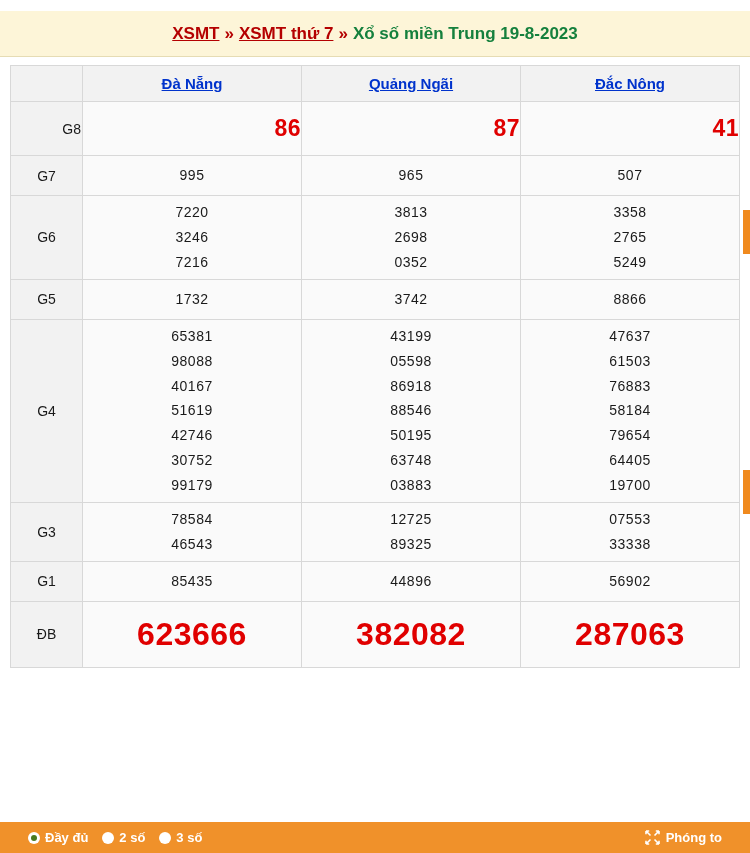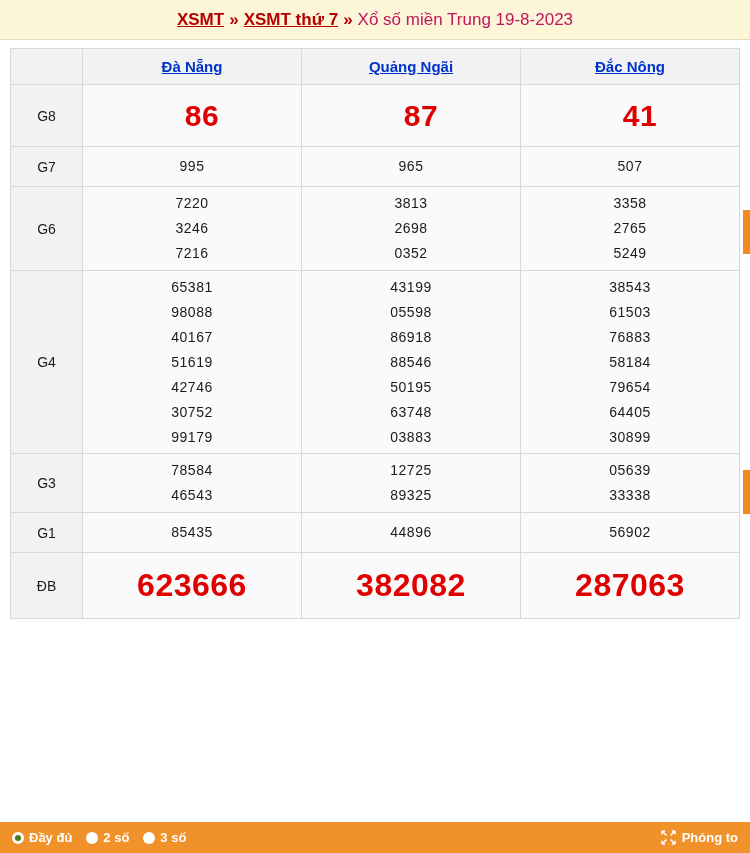--- a/index.html
+++ b/index.html
@@ -11,43 +11,44 @@
   #page {
     position: relative;
     width: 750px;
     height: 853px;
     background: #ffffff;
     overflow: hidden;
   }
 
   
   .breadcrumb {
-    height: 40px;
+    height: 46px;
     background: #fdf5d8;
     border-bottom: 1px solid #e6dcb4;
     display: flex;
     align-items: center;
     justify-content: center;
     font-size: 17px;
     color: #333;
     white-space: nowrap;
+    margin-top: 11px;
   }
   .breadcrumb a {
     color: #b40000;
     text-decoration: underline;
     font-weight: bold;
   }
   .breadcrumb .sep {
     color: #b40000;
     margin: 0 5px;
     font-weight: bold;
   }
   .breadcrumb .current {
-    color: #be185d;
-    font-weight: normal;
+    color: #15803d;
+    font-weight: bold;
   }
 
   
   .table-wrap {
     padding: 8px 10px 0 10px;
   }
   table.result {
     border-collapse: collapse;
     width: 730px;
     table-layout: fixed;
@@ -81,22 +82,22 @@
   }
   td.nums {
     background: #fafafa;
     font-size: 14px;
     line-height: 1.78;
     letter-spacing: 0.5px;
     padding: 4px 0;
   }
   td.nums .n { display: block; }
 
-  tr.g8 td.nums, tr.g8 td.label { height: 54px; }
-  tr.g8 td.nums { font-size: 30px; color: #e00000; font-weight: bold; padding-left: 20px; }
+  tr.g8 td.nums, tr.g8 td.label { height: 54px; text-align: right; }
+  tr.g8 td.nums { font-size: 23px; color: #e00000; font-weight: bold; padding-left: 20px; }
   tr.db td.nums { font-size: 32px; color: #e00000; font-weight: bold; }
   tr.db td.label, tr.db td.nums { height: 54px; }
 
   tr.single td.nums { height: 40px; }
 
   
   .edge {
     position: absolute;
     right: 0;
     width: 7px;
@@ -107,21 +108,21 @@
 
   
   .bottom-bar {
     position: absolute;
     left: 0; right: 0; bottom: 0;
     height: 31px;
     background: #f0912a;
     display: flex;
     align-items: center;
     justify-content: space-between;
-    padding: 0 12px;
+    padding: 0 28px;
     color: #ffffff;
     font-size: 13px;
     font-weight: bold;
   }
   .radios { display: flex; align-items: center; gap: 14px; }
   .radio { display: flex; align-items: center; gap: 5px; cursor: pointer; }
   .dot {
     width: 12px; height: 12px;
     border-radius: 50%;
     background: #ffffff;
@@ -219,20 +220,32 @@
             <span class="n">2698</span>
             <span class="n">0352</span>
           </td>
           <td class="nums">
             <span class="n">3358</span>
             <span class="n">2765</span>
             <span class="n">5249</span>
           </td>
         </tr>
 
+        <tr class="single">
+          <td class="label">G5</td>
+          <td class="nums">
+              <span class="n">1732</span>
+            </td>
+          <td class="nums">
+              <span class="n">3742</span>
+            </td>
+          <td class="nums">
+              <span class="n">8866</span>
+            </td>
+        </tr>
 
         <tr>
           <td class="label">G4</td>
           <td class="nums">
             <span class="n">65381</span>
             <span class="n">98088</span>
             <span class="n">40167</span>
             <span class="n">51619</span>
             <span class="n">42746</span>
             <span class="n">30752</span>
@@ -241,42 +254,42 @@
           <td class="nums">
             <span class="n">43199</span>
             <span class="n">05598</span>
             <span class="n">86918</span>
             <span class="n">88546</span>
             <span class="n">50195</span>
             <span class="n">63748</span>
             <span class="n">03883</span>
           </td>
           <td class="nums">
-            <span class="n">38543</span>
+            <span class="n">47637</span>
             <span class="n">61503</span>
             <span class="n">76883</span>
             <span class="n">58184</span>
             <span class="n">79654</span>
             <span class="n">64405</span>
-            <span class="n">30899</span>
+            <span class="n">19700</span>
           </td>
         </tr>
 
         <tr>
           <td class="label">G3</td>
           <td class="nums">
             <span class="n">78584</span>
             <span class="n">46543</span>
           </td>
           <td class="nums">
             <span class="n">12725</span>
             <span class="n">89325</span>
           </td>
           <td class="nums">
-            <span class="n">05639</span>
+            <span class="n">07553</span>
             <span class="n">33338</span>
           </td>
         </tr>
 
 
         <tr class="single">
           <td class="label">G1</td>
           <td class="nums">
               <span class="n">85435</span>
             </td>

